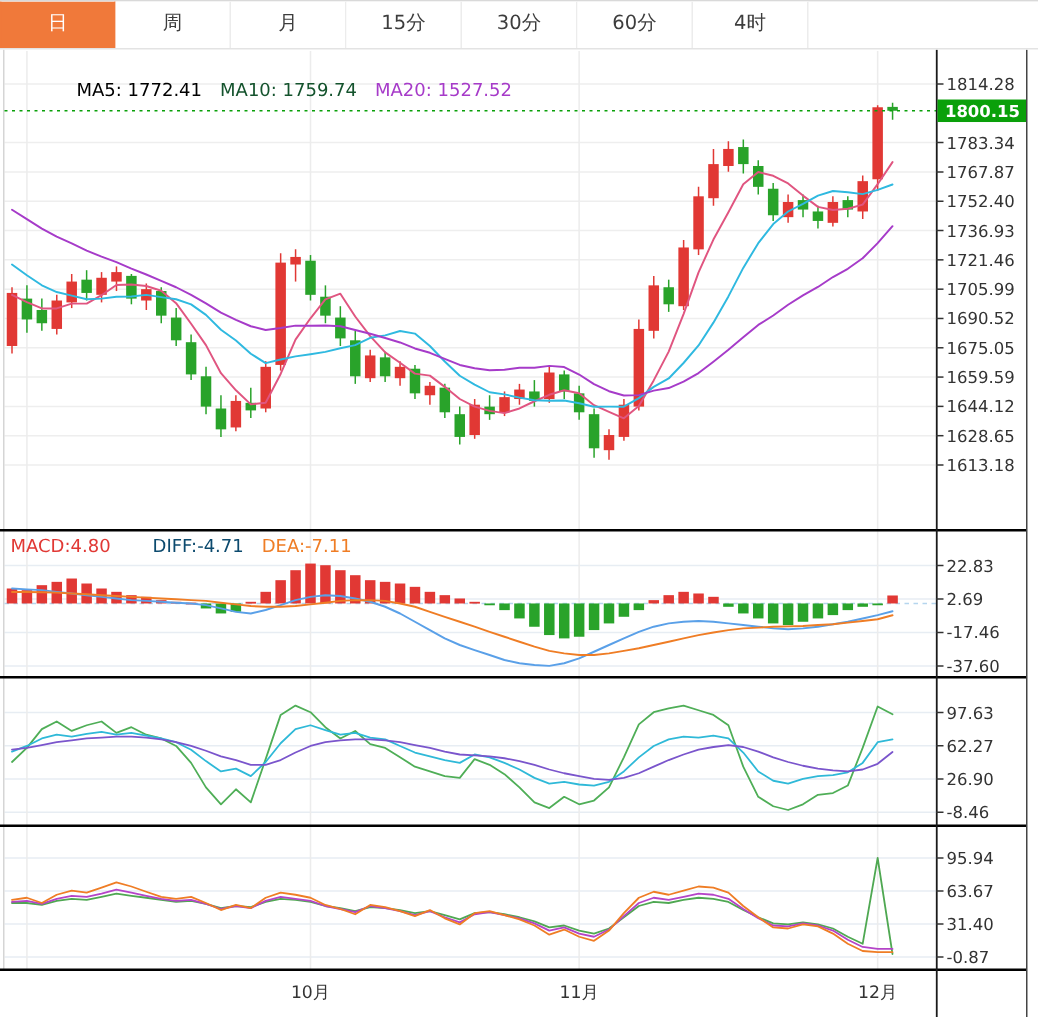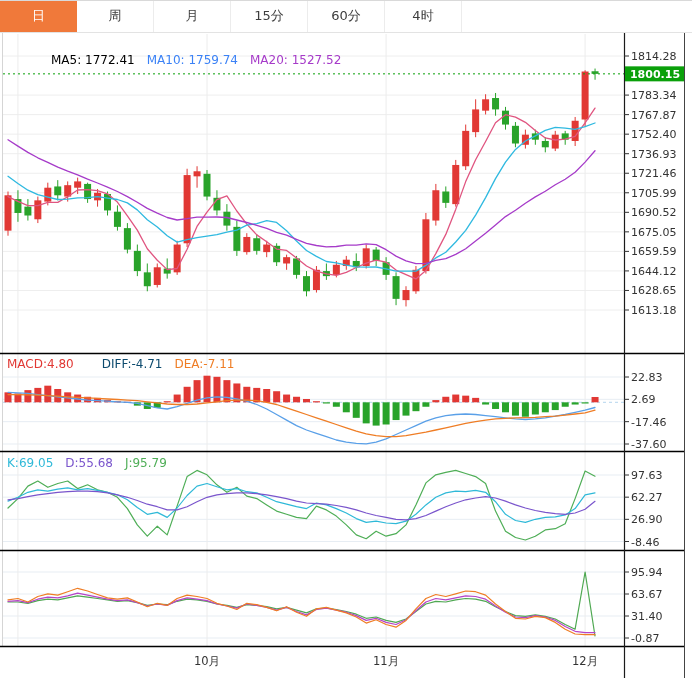--- a/index.html
+++ b/index.html
@@ -7,36 +7,37 @@
          font-family:"DejaVu Sans","Liberation Sans",sans-serif;border-top:1px solid #d9d9d9;box-sizing:border-box;}
   .toolbar{position:absolute;top:0;left:0;width:692px;height:32px;display:flex;background:#fff;
            border-bottom:1px solid #e3e3e3;box-sizing:border-box;z-index:6;}
   .tab{width:77px;box-sizing:border-box;border-right:1px solid #ececec;font-size:13px;color:#3d3d3d;
        text-align:center;line-height:30px;cursor:pointer;background:#fff;}
   .tab:first-child{border-left:1px solid #ececec;}
   .tab.active{background:#f0793a;color:#fff;border-color:#f0793a;}
   .hdr{position:absolute;left:7px;font-size:12px;z-index:5;white-space:nowrap;}
   .hdr span{margin-right:12px;}
   .c-ohlc{color:#0a9b0a;}
-  .c-ma5{color:#000000;margin-left:44px;} .c-ma10{color:#3b82f6;} .c-ma20{color:#a63bc9;}
+  .c-ma5{color:#000000;margin-left:44px;} .c-ma10{color:#14532d;} .c-ma20{color:#a63bc9;}
   .c-macd{color:#e13834;} .c-diff{color:#0c4a6e;padding-left:16px;} .c-dea{color:#ef7d25;}
   .c-k{color:#2fb9d8;} .c-d{color:#7a55cc;} .c-j{color:#4fae57;}
   .c-r6{color:#ef7d25;} .c-r12{color:#b444c8;} .c-r24{color:#4fa852;}
   #chart{position:absolute;top:0;left:0;z-index:1;}
 </style>
 </head>
 <body>
 
 <div class="stage">
 
   <div class="toolbar">
       <div class="tab active">日</div>
       <div class="tab">周</div>
       <div class="tab">月</div>
       <div class="tab">15分</div>
+      <div class="tab">30分</div>
       <div class="tab">60分</div>
       <div class="tab">4时</div>
     </div>
 
   <svg id="chart" width="692" height="678">
       <defs>
         <clipPath id="cMain">
           <rect x="0" y="33" width="624" height="318"></rect>
         </clipPath>
         <clipPath id="cMacd">
@@ -356,16 +357,13 @@
         <text x="585.0999999999999" y="664" font-size="11.5" fill="#333" text-anchor="middle" font-family="DejaVu Sans, Liberation Sans, sans-serif">12月</text>
       </g>
     </svg>
 
   <div class="hdr" style="top:52px">
     <span class="c-ma5">MA5: 1772.41</span><span class="c-ma10">MA10: 1759.74</span><span class="c-ma20">MA20: 1527.52</span>
   </div>
   <div class="hdr" style="top:356px">
     <span class="c-macd">MACD:4.80</span><span class="c-diff">DIFF:-4.71</span><span class="c-dea">DEA:-7.11</span>
   </div>
-  <div class="hdr" style="top:455px">
-    <span class="c-k">K:69.05</span><span class="c-d">D:55.68</span><span class="c-j">J:95.79</span>
-  </div>
 </div>
 
 </body></html>

